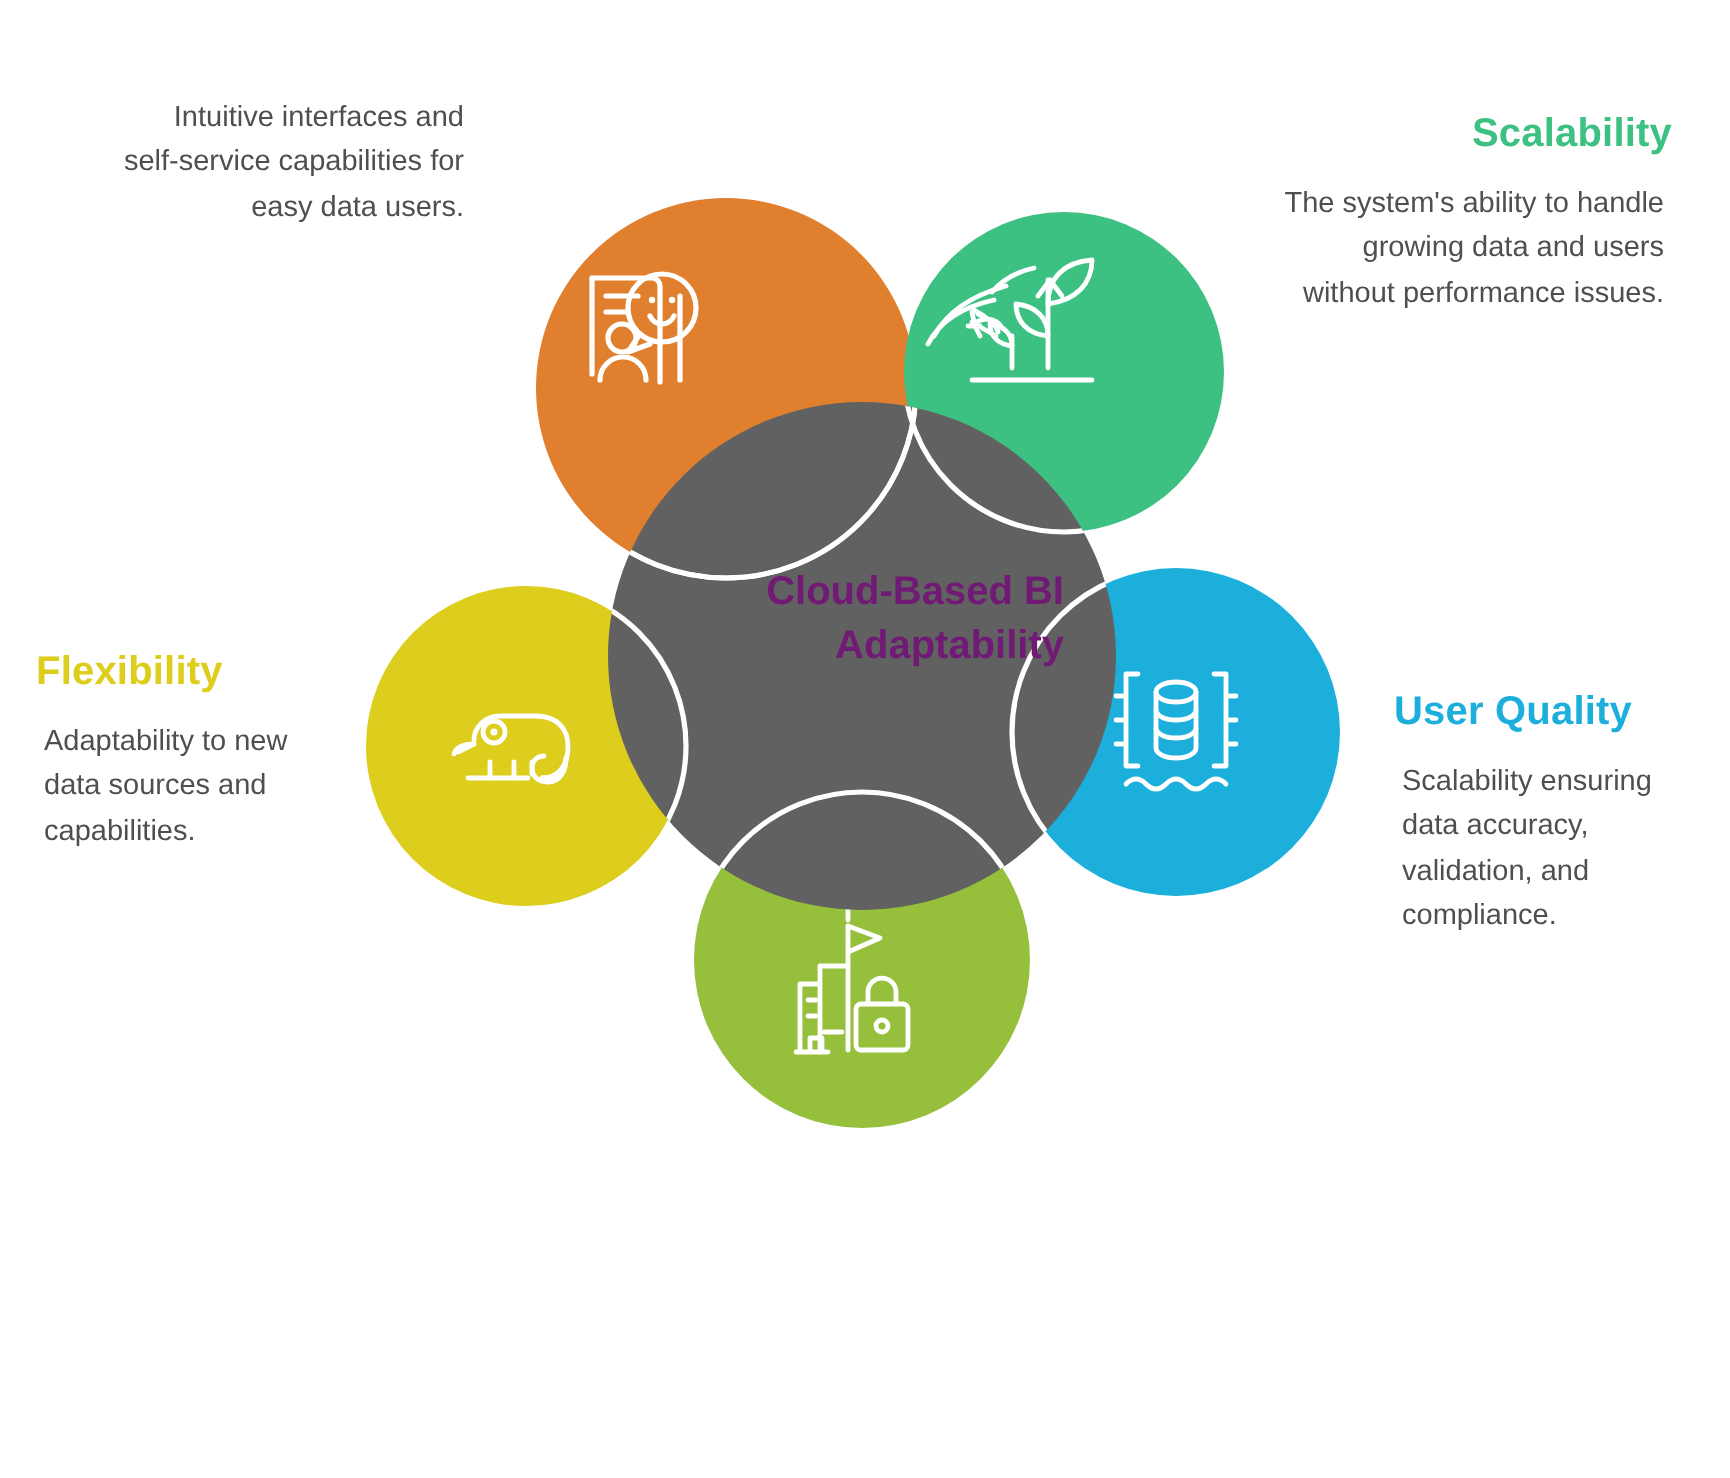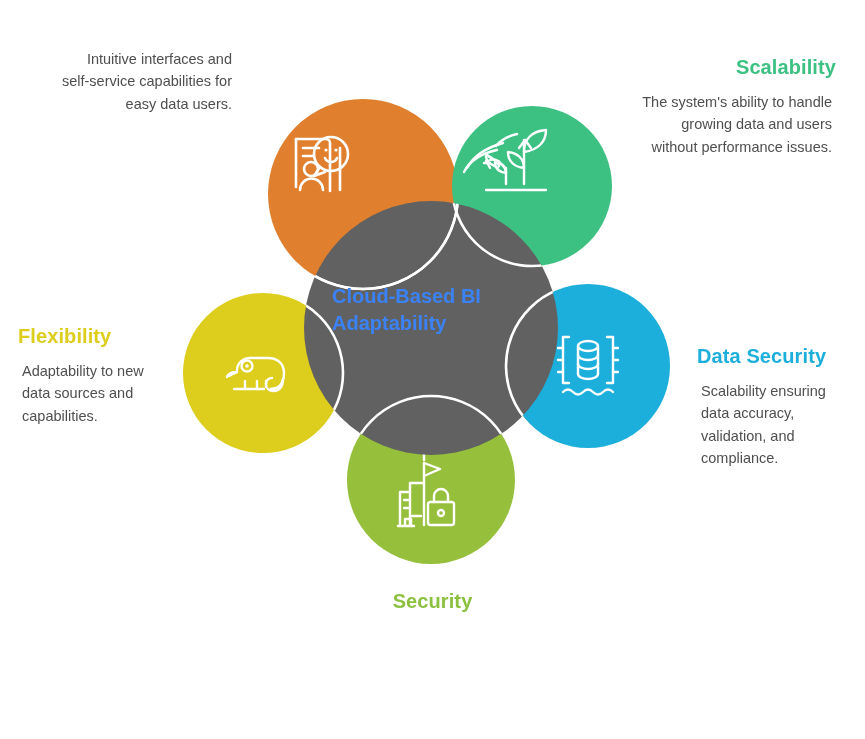--- a/index.html
+++ b/index.html
@@ -67,22 +67,22 @@
   #label-security {
     left: 340px; top: 589px; width: 185px;
     text-align: center;
   }
 
   .center-caption {
     position: absolute;
     left: 332px;
     top: 283px;
     width: 200px;
-    text-align: left;
-    color: #3b82f6;
+    text-align: right;
+    color: #701a75;
     font-size: 20px;
     font-weight: bold;
     line-height: 1.33;
     pointer-events: none;
   }
 </style>
 </head>
 <body>
 
 <div id="diagram-stage">
@@ -231,26 +231,25 @@
   <div class="label-block" id="label-user-experience">
     <p class="label-desc">Intuitive interfaces and self-service capabilities for easy data users.</p>
   </div>
 
   <div class="label-block" id="label-scalability">
     <h3 class="label-title" style="color:#3DC183">Scalability</h3>
     <p class="label-desc">The system's ability to handle growing data and users without performance issues.</p>
   </div>
 
   <div class="label-block" id="label-data-quality">
-    <h3 class="label-title" style="color:#1DAFDC">Data Security</h3>
+    <h3 class="label-title" style="color:#1DAFDC">User Quality</h3>
     <p class="label-desc">Scalability ensuring data accuracy, validation, and compliance.</p>
   </div>
 
   <div class="label-block" id="label-flexibility">
     <h3 class="label-title" style="color:#DDCD1C">Flexibility</h3>
     <p class="label-desc">Adaptability to new data sources and capabilities.</p>
   </div>
 
   <div class="label-block" id="label-security">
-    <h3 class="label-title" style="color:#8CC13F">Security</h3>
   </div>
 
 </div>
 
 </body></html>

